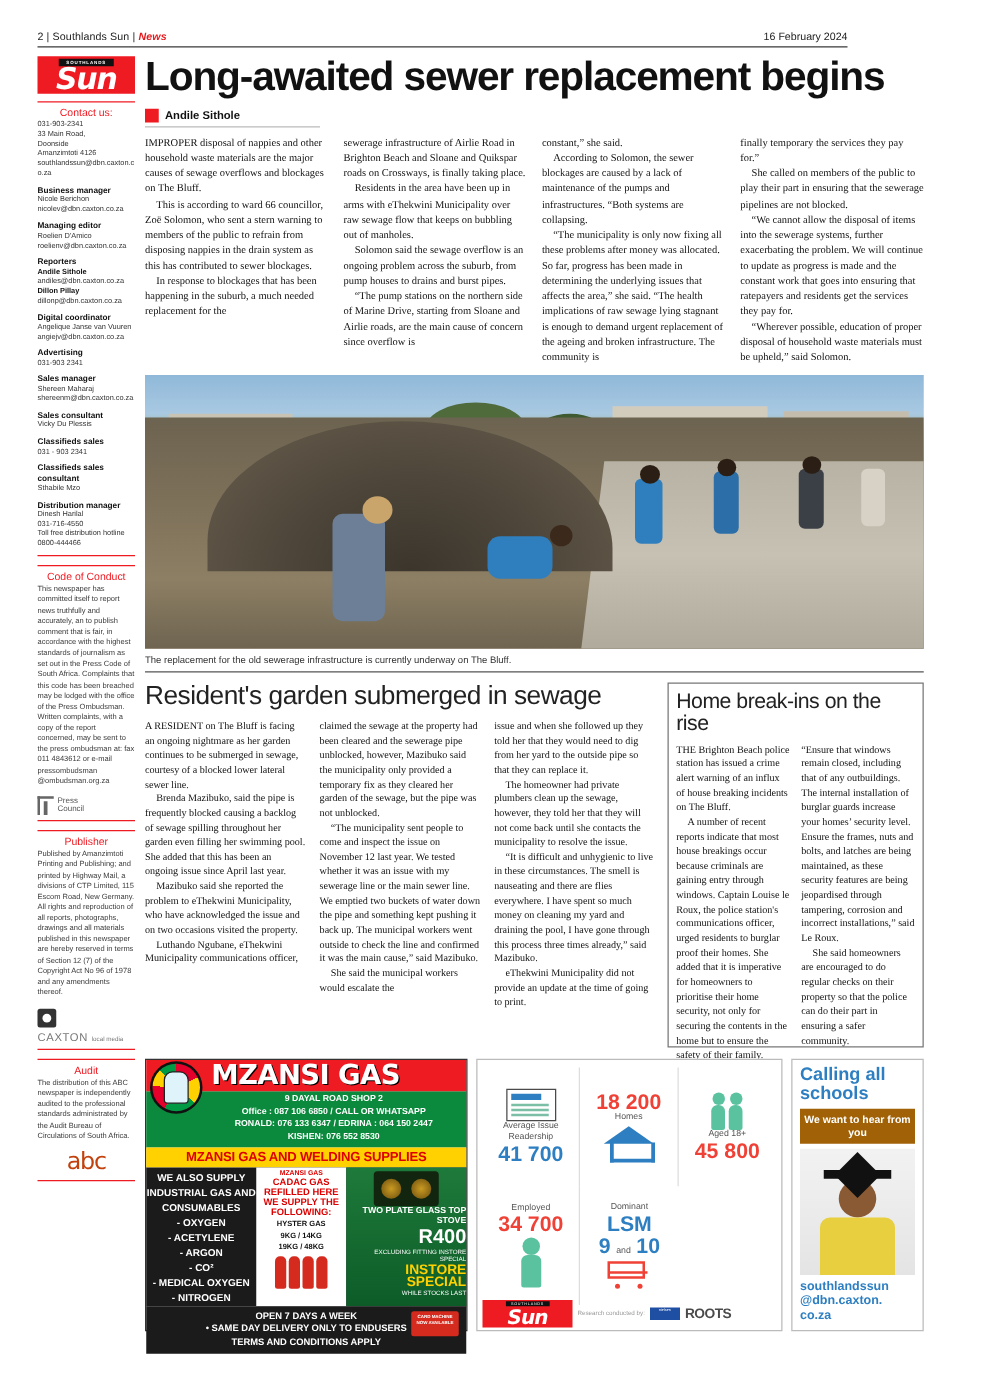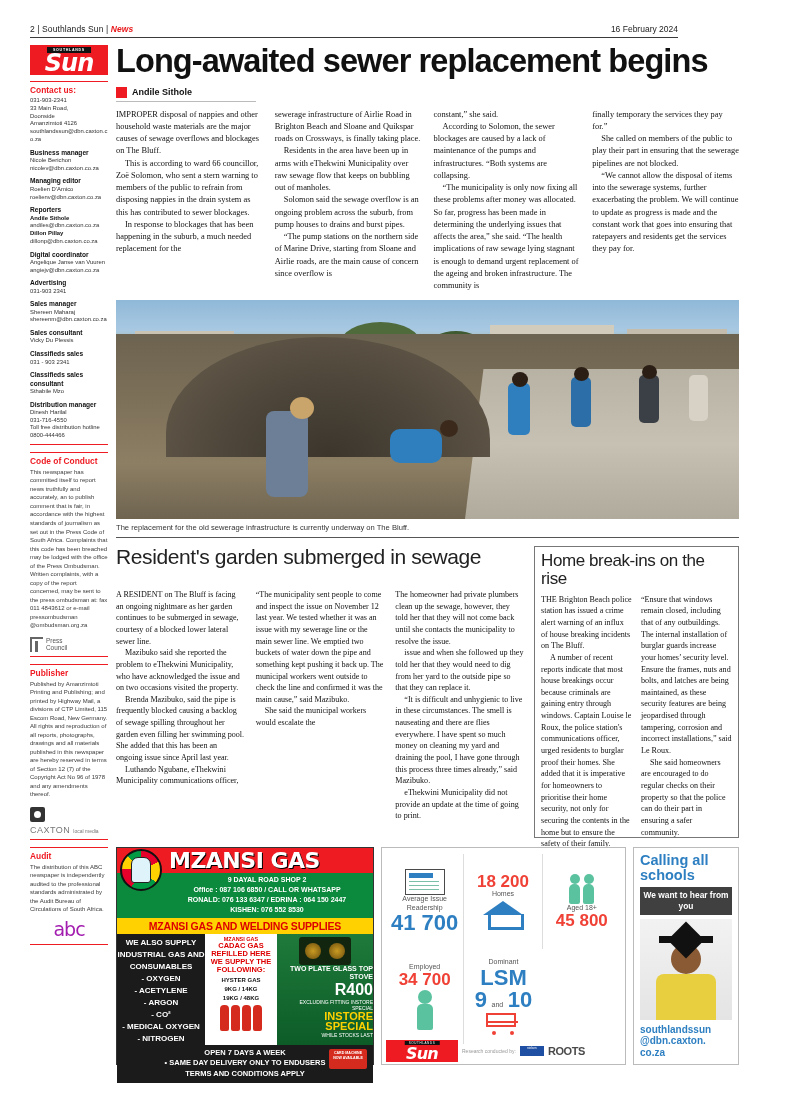--- a/index.html
+++ b/index.html
@@ -37,21 +37,21 @@
   .sun-logo .kicker {
     position: absolute; top: 2px; left: 50%; transform: translateX(-50%);
     background: #111; color: #fff; font-size: 3.6px; letter-spacing: .7px;
     padding: 1px 6px; font-weight: bold;
   }
   .sun-logo .word {
     color: #fff; font-weight: bold; font-style: italic; font-size: 24px;
     letter-spacing: -1px; margin-top: 5px; font-family: "DejaVu Sans", sans-serif;
   }
   .rail-box { border-top: 1.6px solid #ef1b23; padding-top: 3px; margin-bottom: 7px; }
-  .rail-h { color: #ef1b23; font-weight: bold; font-size: 8.4px; margin-bottom: 2px; }
+  .rail-h { color: #ef1b23; font-weight: normal; font-size: 8.4px; margin-bottom: 2px; text-align: center; }
   .rail-sub { font-weight: bold; font-size: 6.6px; color: #111; margin-top: 5px; line-height: 1.25; }
   .rail-t { font-size: 5.9px; line-height: 1.32; color: #333; word-wrap: break-word; }
   .rail-t.bold { font-weight: bold; color: #111; }
   .rail-para { font-size: 6px; line-height: 1.42; color: #3a3a3a; }
   .rail-rule-bottom { border-bottom: 1.6px solid #ef1b23; margin-top: 4px; }
 
   .press-council { display: flex; align-items: center; gap: 3px; margin-top: 7px; }
   .pc-mark { width: 13px; height: 15px; position: relative; }
   .pc-mark i { position: absolute; background: #666; }
   .pc-mark i:nth-child(1){ left:0; top:0; width:13px; height:2px; }
@@ -64,21 +64,21 @@
     width: 15px; height: 15px; background:#333; border-radius:2px;
     position: relative; margin-bottom: 3px;
   }
   .cax-glyph::after {
     content:''; position:absolute; left:4px; top:4px; width:7px; height:7px;
     border-radius:50%; background:#fff;
   }
   .cax-word { font-size: 9px; letter-spacing: .5px; color:#777; }
   .cax-word small { font-size: 5px; letter-spacing:0; }
 
-  .abc-mark { font-size: 19px; color: #a21caf; letter-spacing: -1px; text-align:center; margin: 4px 0 3px; font-family:"DejaVu Sans", sans-serif; }
+  .abc-mark { font-size: 19px; color: #c2410c; letter-spacing: -1px; text-align:center; margin: 4px 0 3px; font-family:"DejaVu Sans", sans-serif; }
 
   
   .headline {
     font-size: 32.5px; font-weight: bold; line-height: 1.0;
     letter-spacing: -.9px; color: #111; margin-bottom: 9px;
     font-family: "Liberation Sans", sans-serif;
   }
   .byline-row { display:flex; align-items:center; gap:5px; width: 140px; padding-bottom: 3px; border-bottom: 1px solid #bbb; }
   .byline-sq { width: 11px; height: 11px; background: #ef1b23; }
   .byline-name { font-size: 9px; font-weight: bold; color: #111; }
@@ -117,21 +117,21 @@
     font-size: 7.6px; color: #333; padding: 4px 0 5px; border-bottom: 1px solid #555;
     font-family: "Liberation Sans", sans-serif;
   }
 
   
   .lower { display: flex; gap: 10px; margin-top: 8px; height: 292px; }
   .lower-left { flex: 1 1 auto; width: 408px; }
   .lower-right { width: 205px; border: 1px solid #777; padding: 5px 6px; }
   .sub-headline {
     font-size: 21px; font-weight: normal; color: #222; line-height: 1.05;
-    letter-spacing: -.4px; margin-bottom: 21px;
+    letter-spacing: -.4px; margin-bottom: 7px;
   }
   .sub-headline.small { font-size: 17px; margin-bottom: 6px; }
   .cols3 { display: grid; grid-template-columns: repeat(3, 1fr); gap: 11px; }
   .cols2 { display: grid; grid-template-columns: repeat(2, 1fr); gap: 9px; }
   .cols3 p, .cols2 p {
     font-family: "Liberation Serif", serif; font-size: 8.1px; line-height: 1.44; color:#111;
   }
   .cols3 p + p, .cols2 p + p { text-indent: 9px; }
 
   
@@ -165,21 +165,21 @@
   .gas-sm { color:#fff; font-size:5px; }
   .gas-two { color:#fff; font-weight:bold; font-size:7px; line-height:1.15; }
   .gas-bottom { background:#1b1b1b; color:#fff; font-weight:bold; font-size:7.5px; text-align:center; padding:3px 0; line-height:1.45; position:relative; }
   .gas-card { position:absolute; right:6px; top:4px; width:38px; height:20px; background:#d52b1e; border-radius:2px; font-size:3.6px; color:#fff; padding:2px; }
 
   .ad-stats { width: 245px; border: 1px solid #bbb; padding: 6px 4px 0; position: relative; background:#fff; }
   .stats-grid { display:grid; grid-template-columns: repeat(3,1fr); grid-template-rows: 1fr 1fr; height: 190px; }
   .stat { text-align:center; padding: 3px 2px; position:relative; display:flex; flex-direction:column; align-items:center; justify-content:center; }
   .stat.brd-r { border-right: 1px solid #ddd; }
   .s-num-red { color:#f04136; font-weight:bold; font-size: 17px; line-height:1; }
-  .s-num-blue { color:#2d7fc1; font-weight:bold; font-size: 22px; line-height:1; }
+  .s-num-blue { color:#2d7fc1; font-weight:bold; font-size: 17px; line-height:1; }
   .s-num-green { color:#5bc2a0; font-weight:bold; font-size: 17px; line-height:1; }
   .s-lab { font-size: 7px; color:#555; line-height:1.25; }
   .s-lab.sm { font-size:6.4px; }
   .ico-house { width:40px; height:26px; margin: 3px 0; position:relative; }
   .ico-house::before { content:''; position:absolute; left:0; top:0; width:0;height:0;
     border-left:20px solid transparent; border-right:20px solid transparent; border-bottom:14px solid #2d7fc1; }
   .ico-house::after { content:''; position:absolute; left:5px; top:13px; width:30px; height:13px; border:3px solid #2d7fc1; border-top:none; }
   .ico-people { display:flex; gap:3px; align-items:flex-end; }
   .ico-person { width: 11px; position:relative; }
   .ico-person b { display:block; width:10px; height:10px; border-radius:50%; margin:0 auto; }
@@ -194,21 +194,21 @@
   .stats-foot { display:flex; align-items:center; gap:4px; position:absolute; left:4px; right:4px; bottom: 2px; }
   .sun-mini { background:#ef1b23; width:72px; height:22px; position:relative; display:flex; align-items:center; justify-content:center; }
   .sun-mini .k { position:absolute; top:1px; left:50%; transform:translateX(-50%); background:#111; color:#fff; font-size:3px; letter-spacing:.6px; padding:0 4px; }
   .sun-mini .w { color:#fff; font-style:italic; font-weight:bold; font-size:16px; margin-top:4px; letter-spacing:-.8px; font-family:"DejaVu Sans",sans-serif; }
   .res-by { font-size:5px; color:#999; }
   .roots { font-size:11px; font-weight:bold; color:#4a4a4a; letter-spacing:-.4px; }
   .nielsen { width:24px; height:10px; background:#1f4fa3; color:#fff; font-size:3px; text-align:center; }
 
   .ad-school { flex:1; border: 1px solid #bbb; padding: 5px 6px; display:flex; flex-direction:column; }
   .sch-h { color:#2d7fc1; font-weight:bold; font-size: 14.5px; line-height:1.05; }
-  .sch-red { background:#404040; color:#fff; font-weight:bold; font-size:8.4px; text-align:center; padding:3px 2px; margin-top:4px; line-height:1.3; }
+  .sch-red { background:#a16207; color:#fff; font-weight:bold; font-size:8.4px; text-align:center; padding:3px 2px; margin-top:4px; line-height:1.3; }
   .sch-img { flex:1; margin-top:4px; position:relative; overflow:hidden; background: linear-gradient(180deg,#f2f2f2,#e4e4e4); }
   .grad-figure { position:absolute; left:50%; transform:translateX(-50%); bottom:0; width:68px; }
   .grad-cap { width:54px; height:7px; background:#111; margin:0 auto; position:relative; }
   .grad-cap::before{ content:''; position:absolute; left:50%; transform:translateX(-50%) rotate(45deg); top:-9px; width:26px;height:26px; background:#111; }
   .grad-head { width:30px; height:30px; border-radius:50%; background:#8a5a34; margin:1px auto 0; }
   .grad-body { width:60px; height:46px; background:#e8cf3f; margin:0 auto; border-radius:8px 8px 0 0; }
   .sch-url { color:#2d7fc1; font-weight:bold; font-size:10px; line-height:1.18; margin-top:4px; }
 </style>
 </head>
 <body>
@@ -345,20 +345,21 @@
         </div>
         <div class="col">
           <p>constant,” she said.</p>
           <p>According to Solomon, the sewer blockages are caused by a lack of maintenance of the pumps and infrastructures. “Both systems are collapsing.</p>
           <p>“The municipality is only now fixing all these problems after money was allocated. So far, progress has been made in determining the underlying issues that affects the area,” she said. “The health implications of raw sewage lying stagnant is enough to demand urgent replacement of the ageing and broken infrastructure. The community is</p>
         </div>
         <div class="col">
           <p>finally temporary the services they pay for.”</p>
           <p>She called on members of the public to play their part in ensuring that the sewerage pipelines are not blocked.</p>
           <p>“We cannot allow the disposal of items into the sewerage systems, further exacerbating the problem. We will continue to update as progress is made and the constant work that goes into ensuring that ratepayers and residents get the services they pay for.</p>
+          <p>“Wherever possible, education of proper disposal of household waste materials must be upheld,” said Solomon.</p>
         </div>
       </div>
 
       <div class="photo">
         <div class="ph-house" style="left:3%;top:14%;width:16%;height:13%;"></div>
         <div class="ph-house" style="left:21%;top:17%;width:14%;height:10%;background:#b9b3a2;"></div>
         <div class="ph-house" style="left:60%;top:11%;width:20%;height:14%;background:#d2ccbd;"></div>
         <div class="ph-house" style="left:82%;top:13%;width:16%;height:12%;background:#c4bdae;"></div>
         <div class="ph-tree" style="left:36%;top:10%;width:13%;height:20%;"></div>
         <div class="ph-tree" style="left:50%;top:14%;width:9%;height:14%;background:#3f5a30;"></div>
@@ -378,31 +379,32 @@
         <div class="ph-worker" style="left:92%;bottom:98px;width:19px;height:46px;background:#d8d2c6;border-radius:5px;"></div>
       </div>
       <div class="photo-caption">The replacement for the old sewerage infrastructure is currently underway on The Bluff.</div>
 
       <div class="lower">
         <div class="lower-left">
           <h2 class="sub-headline">Resident's garden submerged in sewage</h2>
           <div class="cols3">
             <div>
               <p>A RESIDENT on The Bluff is facing an ongoing nightmare as her garden continues to be submerged in sewage, courtesy of a blocked lower lateral sewer line.</p>
+              <p>Brenda Mazibuko, said the pipe is frequently blocked causing a backlog of sewage spilling throughout her garden even filling her swimming pool. She added that this has been an ongoing issue since April last year.</p>
               <p>Mazibuko said she reported the problem to eThekwini Municipality, who have acknowledged the issue and on two occasions visited the property.</p>
-              <p>Brenda Mazibuko, said the pipe is frequently blocked causing a backlog of sewage spilling throughout her garden even filling her swimming pool. She added that this has been an ongoing issue since April last year.</p>
               <p>Luthando Ngubane, eThekwini Municipality communications officer,</p>
             </div>
             <div>
+              <p>claimed the sewage at the property had been cleared and the sewerage pipe unblocked, however, Mazibuko said the municipality only provided a temporary fix as they cleared her garden of the sewage, but the pipe was not unblocked.</p>
               <p>“The municipality sent people to come and inspect the issue on November 12 last year. We tested whether it was an issue with my sewerage line or the main sewer line. We emptied two buckets of water down the pipe and something kept pushing it back up. The municipal workers went outside to check the line and confirmed it was the main cause,” said Mazibuko.</p>
               <p>She said the municipal workers would escalate the</p>
             </div>
             <div>
+              <p>issue and when she followed up they told her that they would need to dig from her yard to the outside pipe so that they can replace it.</p>
               <p>The homeowner had private plumbers clean up the sewage, however, they told her that they will not come back until she contacts the municipality to resolve the issue.</p>
-              <p>issue and when she followed up they told her that they would need to dig from her yard to the outside pipe so that they can replace it.</p>
               <p>“It is difficult and unhygienic to live in these circumstances. The smell is nauseating and there are flies everywhere. I have spent so much money on cleaning my yard and draining the pool, I have gone through this process three times already,” said Mazibuko.</p>
               <p>eThekwini Municipality did not provide an update at the time of going to print.</p>
             </div>
           </div>
         </div>
 
         <div class="lower-right">
           <h2 class="sub-headline small">Home break-ins on the rise</h2>
           <div class="cols2">
             <div>

